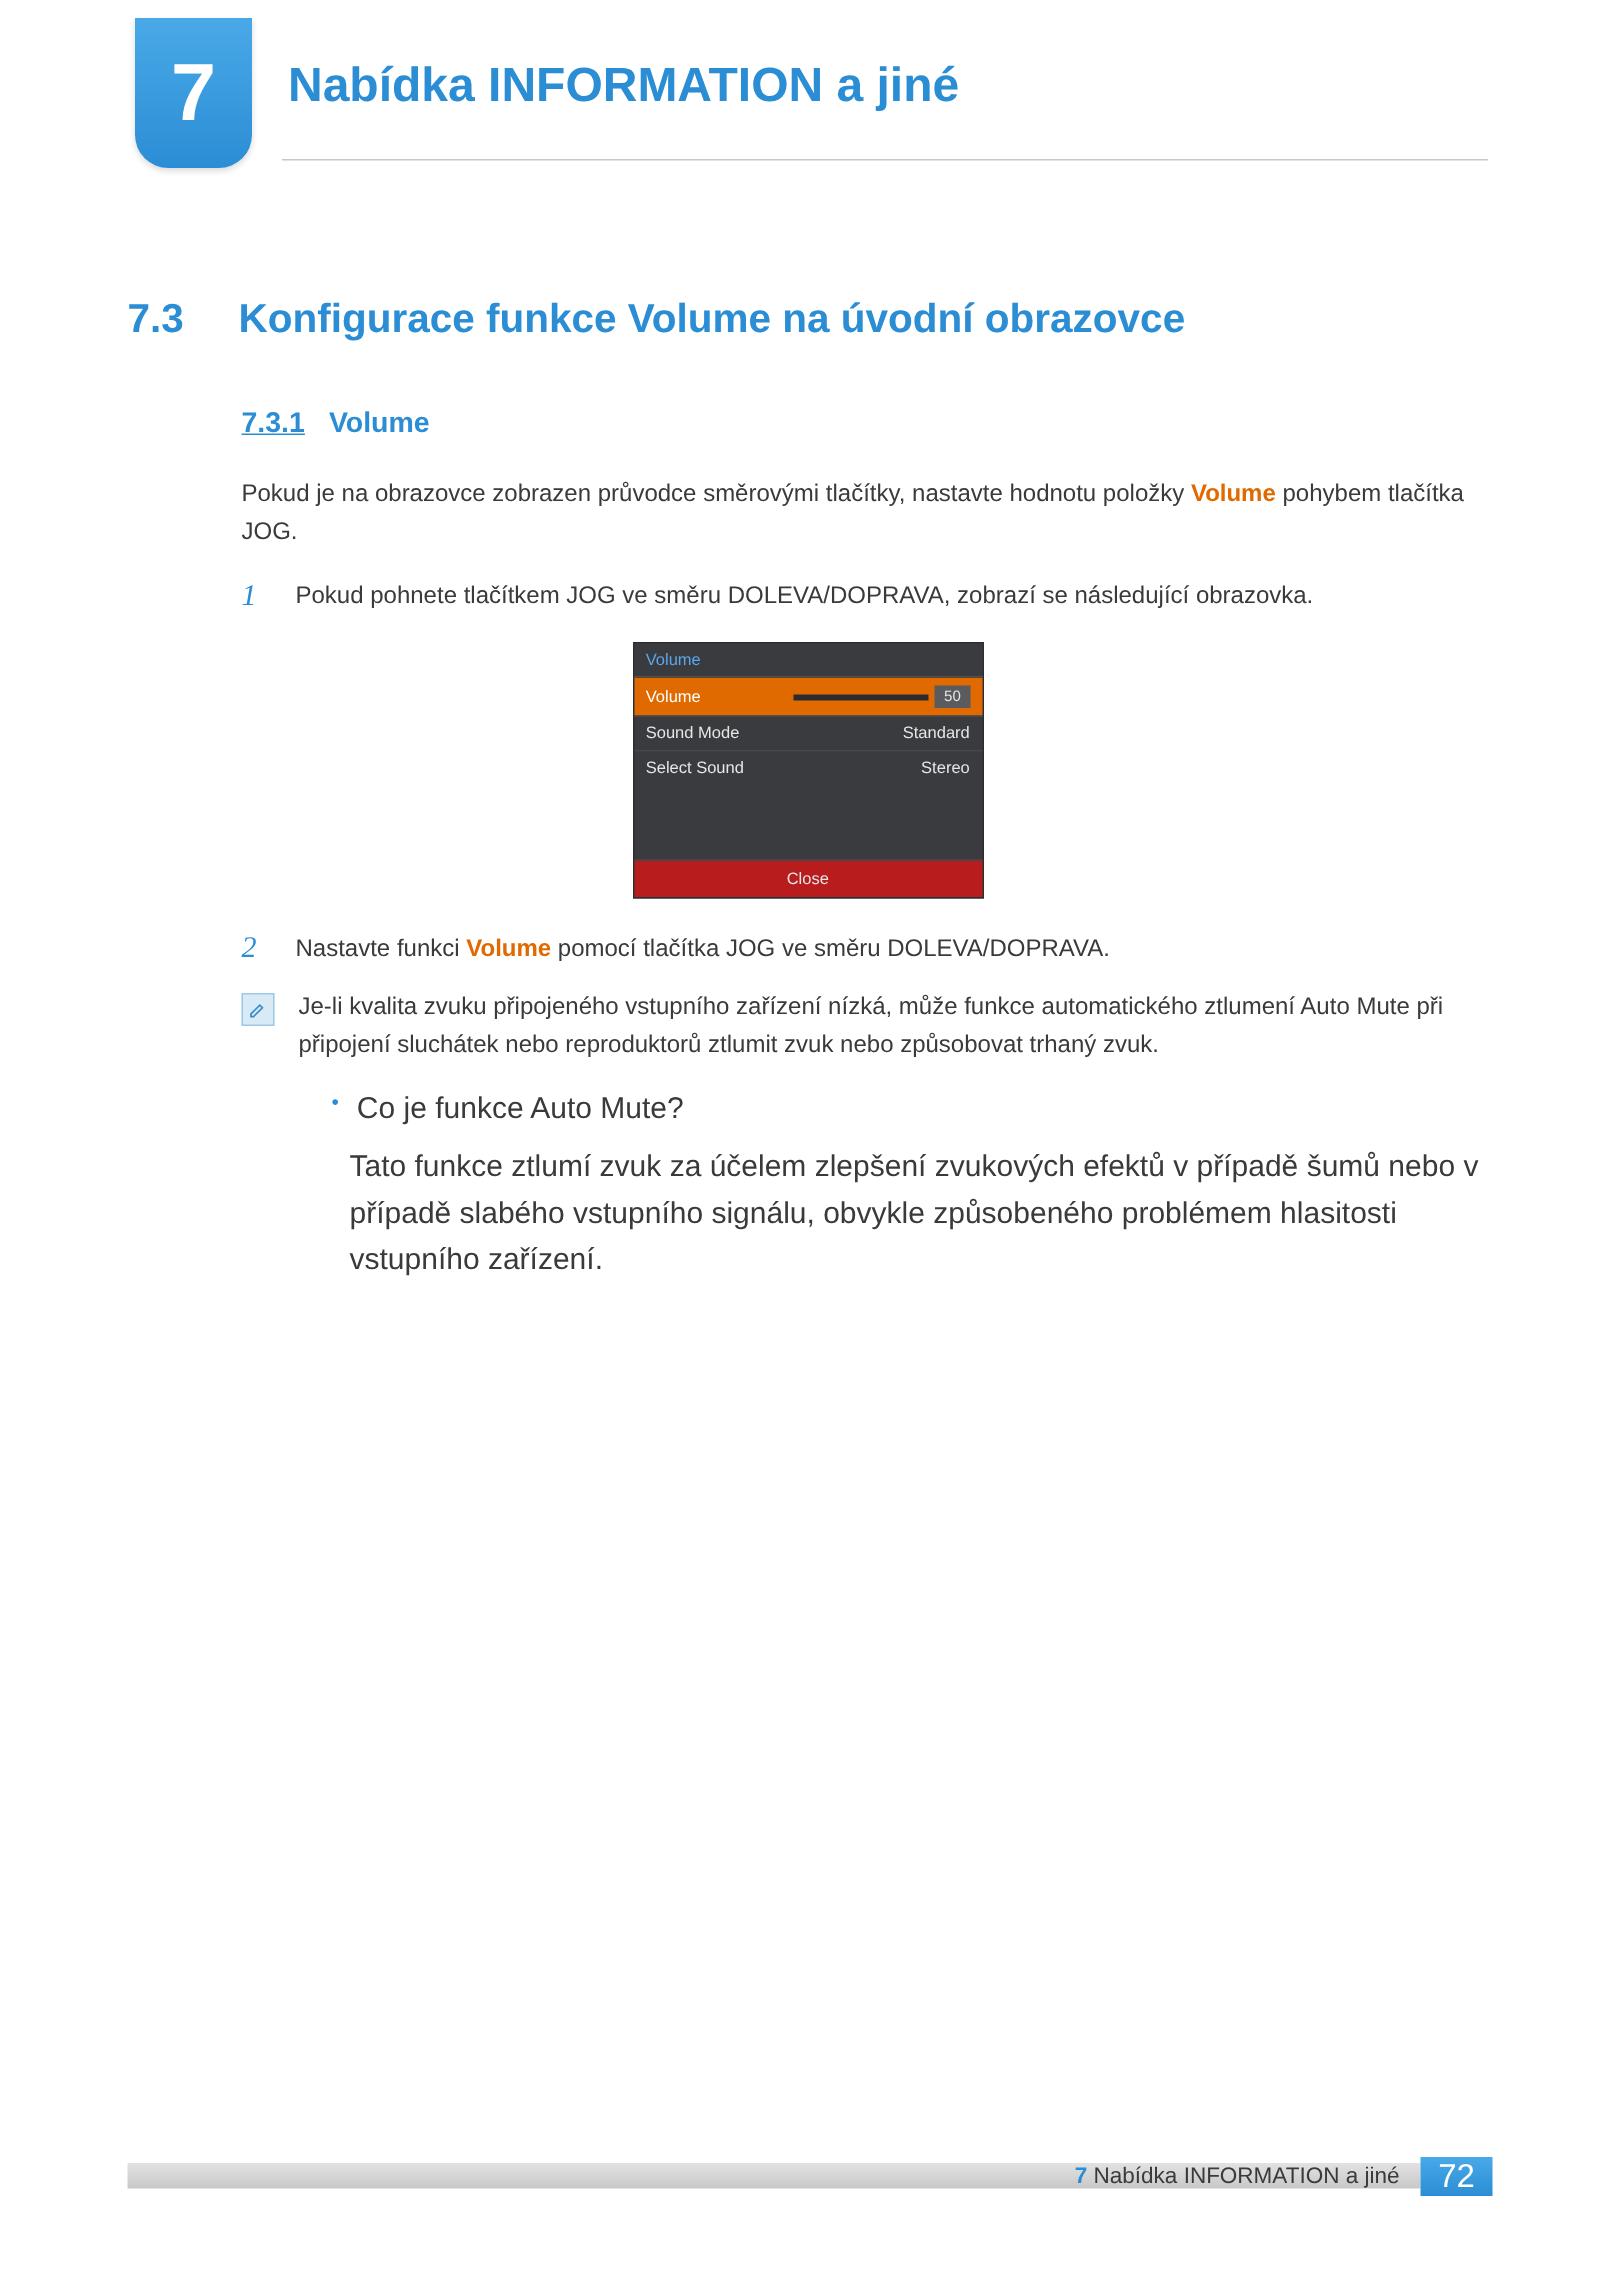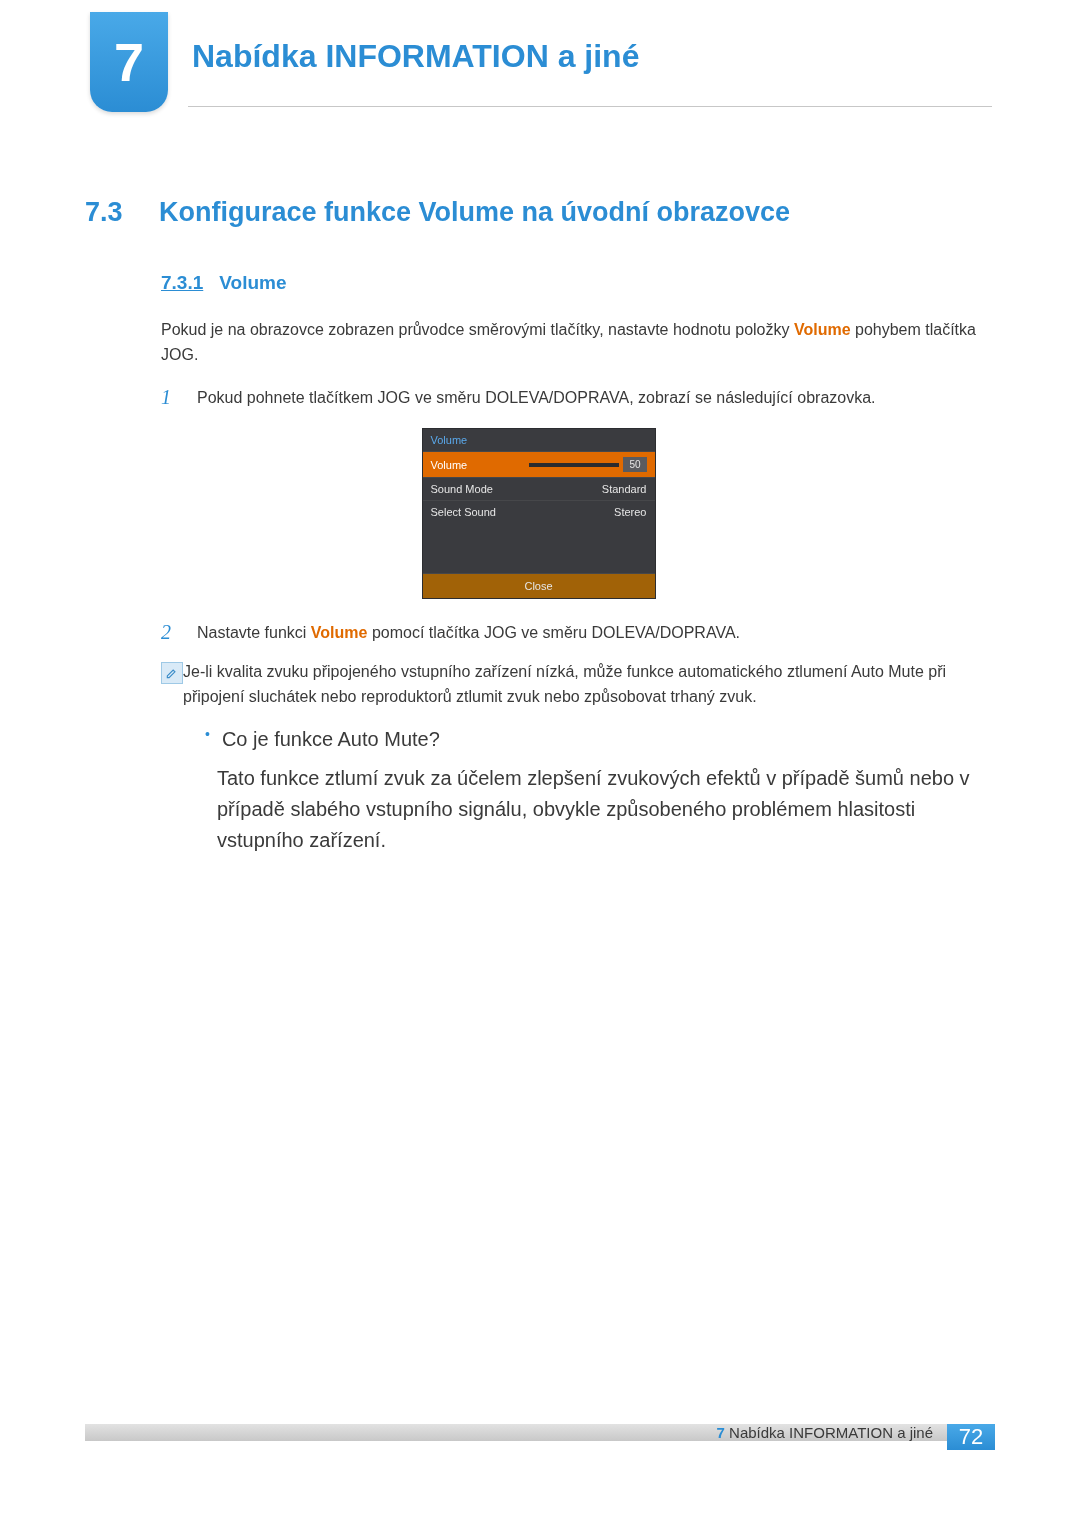--- a/index.html
+++ b/index.html
@@ -85,22 +85,22 @@
     align-items: center;
     padding: 5px 8px;
     border-top: 1px solid #46474a;
   }
   .osd-row.sel { background: #e06a00; color: #ffffff; }
   .osd-row.sel .osd-val-box { background: #5a5b5f; color: #e6e6e6; padding: 2px 6px; font-size: 10px; }
   .osd-slider { display: flex; align-items: center; gap: 4px; }
   .osd-track { width: 90px; height: 4px; background: #2a2b2e; position: relative; }
   .osd-fill { height: 100%; width: 50%; background: #d8d8d8; }
   .osd-spacer { height: 50px; }
-  .osd-footer { border-top: 1px solid #46474a; text-align: center; padding: 6px 0; background: #a16207; color: #e6e6e6; font-size: 11px; }
-  .note-row { display: flex; margin-left: 76px; margin-top: 14px; }
+  .osd-footer { border-top: 1px solid #46474a; text-align: center; padding: 6px 0; background: #b91c1c; color: #e6e6e6; font-size: 11px; }
+  .note-row { display: flex; gap: 16px; margin-left: 76px; margin-top: 14px; }
   .note-icon {
     width: 22px;
     height: 22px;
     background: #d9eaf7;
     border: 1px solid #9ec9e6;
     display: flex;
     align-items: center;
     justify-content: center;
     flex-shrink: 0;
     margin-top: 2px;
@@ -112,21 +112,21 @@
   .bullet-dot { color: #2b8dd4; font-size: 14px; line-height: 1.55; }
   .bullet-text { font-size: 20px; line-height: 1.55; }
   .bullet-desc { margin-left: 34px; font-size: 20px; line-height: 1.55; }
   .footer {
     position: absolute;
     left: 85px;
     right: 85px;
     bottom: 50px;
     height: 53px;
     display: flex;
-    align-items: flex-start;
+    align-items: center;
   }
   .footer-bar {
     flex: 1;
     background: linear-gradient(180deg, #e2e2e2 0%, #c8c8c8 100%);
     display: flex;
     align-items: center;
     justify-content: flex-end;
     padding-right: 14px;
     color: #3a3a3a;
     font-size: 15px;

